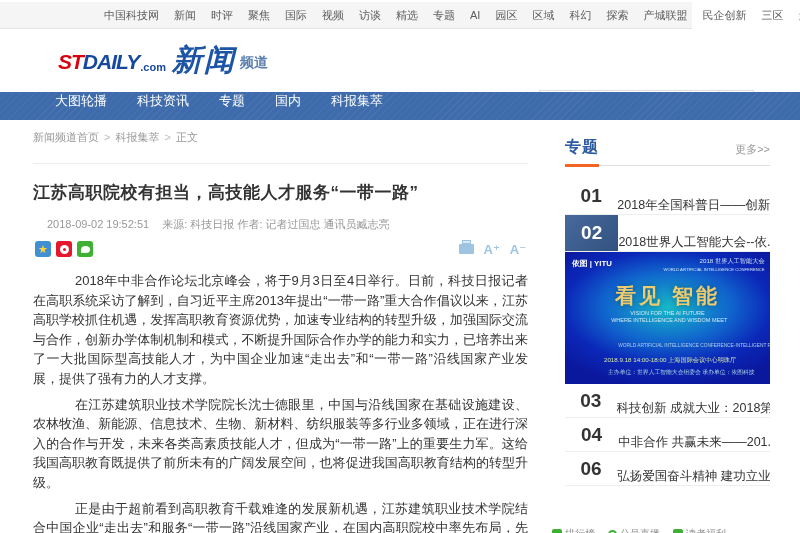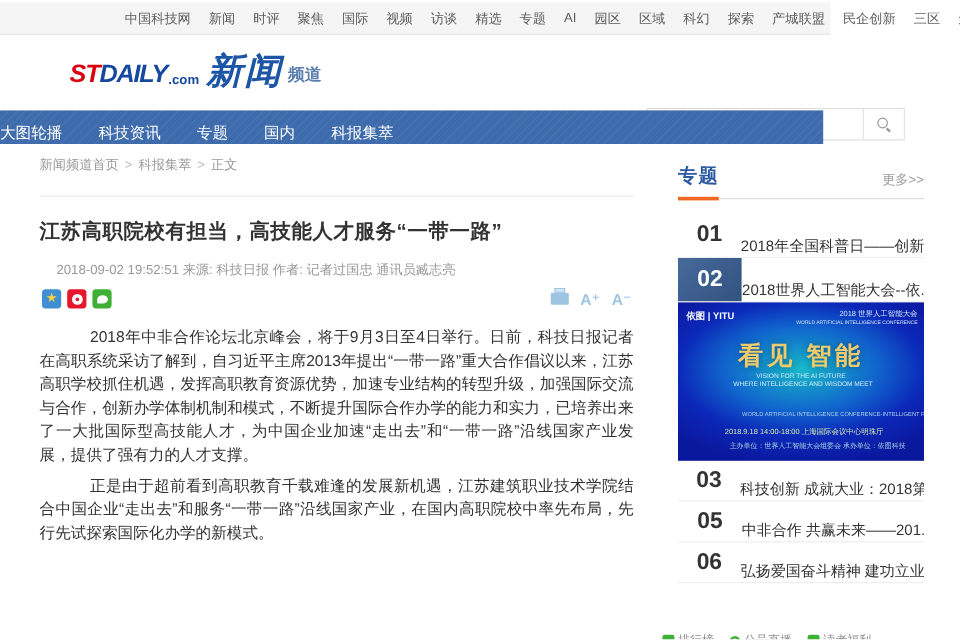--- a/index.html
+++ b/index.html
@@ -29,35 +29,35 @@
   .search .sep { width:1px; background:#e2e2e2; margin:4px 0; }
   .search input { border:none; outline:none; width:104px; padding:0 8px; font-size:11px; color:#333;
                   font-family:"Liberation Sans","DejaVu Sans",sans-serif; }
   .search input::placeholder { color:#b5b5b5; }
   .search .btn { width:34px; border-left:1px solid #e2e2e2; display:flex; align-items:center; justify-content:center; cursor:pointer; background:#fff; }
   .mag { position:relative; width:11px; height:11px; }
   .mag::before { content:""; position:absolute; left:0; top:0; width:7px; height:7px; border:1.5px solid #9a9a9a; border-radius:50%; }
   .mag::after  { content:""; position:absolute; left:8px; top:8px; width:4px; height:1.5px; background:#9a9a9a; transform:rotate(45deg); transform-origin:left center; }
 
   
-  .navbar { position:absolute; top:92px; left:0; width:686px; height:28px;
+  .navbar { position:absolute; top:92px; left:0; width:800px; height:28px;
             background:#3e6bab;
             background-image:repeating-linear-gradient(135deg, rgba(255,255,255,.05) 0 1px, transparent 1px 5px);
-            display:flex; align-items:flex-end; gap:30px; }
+            display:flex; align-items:flex-start; padding-left:55px; gap:30px; }
   .navbar a { color:#fff; font-size:13px; text-decoration:none; white-space:nowrap; cursor:pointer; }
 
   
   .leftcol { position:absolute; left:33px; top:130px; width:495px; }
   .breadcrumb { font-size:11px; color:#999; padding-bottom:18px; border-bottom:1px solid #ececec; }
   .breadcrumb a { color:#999; text-decoration:none; cursor:pointer; }
   .breadcrumb .bsep { margin:0 5px; color:#bbb; }
 
   .art-title { margin-top:17px; text-align:left; font-size:17px; font-weight:bold; color:#333; letter-spacing:.5px; }
   .art-meta  { margin-top:13px; padding-left:14px; font-size:11px; color:#999; }
-  .art-meta .t { }
+  .art-meta .t { margin-right:10px; }
 
   .toolrow { margin-top:9px; display:flex; justify-content:space-between; align-items:center; padding:0 2px; }
   .shares { display:flex; gap:5px; }
   .sicon { width:16px; height:16px; border-radius:3px; display:flex; align-items:center; justify-content:center; cursor:pointer; position:relative; }
   .sicon.fav { background:#3f8fd2; }
   .sicon.fav .star { color:#ffd23e; font-size:11px; line-height:11px; }
   .sicon.weibo { background:#e6162d; }
   .sicon.weibo .eye { width:9px; height:9px; background:#fff; border-radius:50%; position:relative; }
   .sicon.weibo .eye::after { content:""; position:absolute; left:3px; top:3px; width:3px; height:3px; background:#e6162d; border-radius:50%; }
   .sicon.wechat { background:#3eb135; }
@@ -188,20 +188,21 @@
         <span class="printer">
             <span class="paper"></span>
           </span>
         <span class="fontbtn">A⁺</span>
         <span class="fontbtn">A⁻</span>
       </div>
     </div>
 
     <div class="article">
       <p>2018年中非合作论坛北京峰会，将于9月3日至4日举行。日前，科技日报记者在高职系统采访了解到，自习近平主席2013年提出“一带一路”重大合作倡议以来，江苏高职学校抓住机遇，发挥高职教育资源优势，加速专业结构的转型升级，加强国际交流与合作，创新办学体制机制和模式，不断提升国际合作办学的能力和实力，已培养出来了一大批国际型高技能人才，为中国企业加速“走出去”和“一带一路”沿线国家产业发展，提供了强有力的人才支撑。</p>
+      <p>在江苏建筑职业技术学院院长沈士德眼里，中国与沿线国家在基础设施建设、农林牧渔、新能源、信息技术、生物、新材料、纺织服装等多行业多领域，正在进行深入的合作与开发，未来各类高素质技能人才，但成为“一带一路”上的重要生力军。这给我国高职教育既提供了前所未有的广阔发展空间，也将促进我国高职教育结构的转型升级。</p>
       <p>正是由于超前看到高职教育千载难逢的发展新机遇，江苏建筑职业技术学院结合中国企业“走出去”和服务“一带一路”沿线国家产业，在国内高职院校中率先布局，先行先试探索国际化办学的新模式。</p>
 
     </div>
   </div>
 
   <div class="sidebar">
     <div class="sb-head">
       <span class="sb-title">专题</span>
       <a class="sb-more">更多&gt;&gt;</a>
     </div>
@@ -228,21 +229,21 @@
         <div class="bn-forum-en tiny">WORLD ARTIFICIAL INTELLIGENCE CONFERENCE-INTELLIGENT RECOGNITION FORUM</div>
         <div class="bn-sched tiny">2018.9.18 14:00-18:00  上海国际会议中心明珠厅</div>
         <div class="bn-hosts tiny">主办单位：世界人工智能大会组委会  承办单位：依图科技</div>
       </div>
 
       <div class="sb-row small">
         <span class="sb-num">03</span>
         <span class="sb-label">科技创新 成就大业：2018第...</span>
       </div>
       <div class="sb-row small">
-        <span class="sb-num">05</span>
+        <span class="sb-num">04</span>
         <span class="sb-label">中非合作 共赢未来——201...</span>
       </div>
       <div class="sb-row small">
         <span class="sb-num">06</span>
         <span class="sb-label">弘扬爱国奋斗精神 建功立业...</span>
       </div>
     </div>
   </div>
 
   <div class="bottomstrip">

